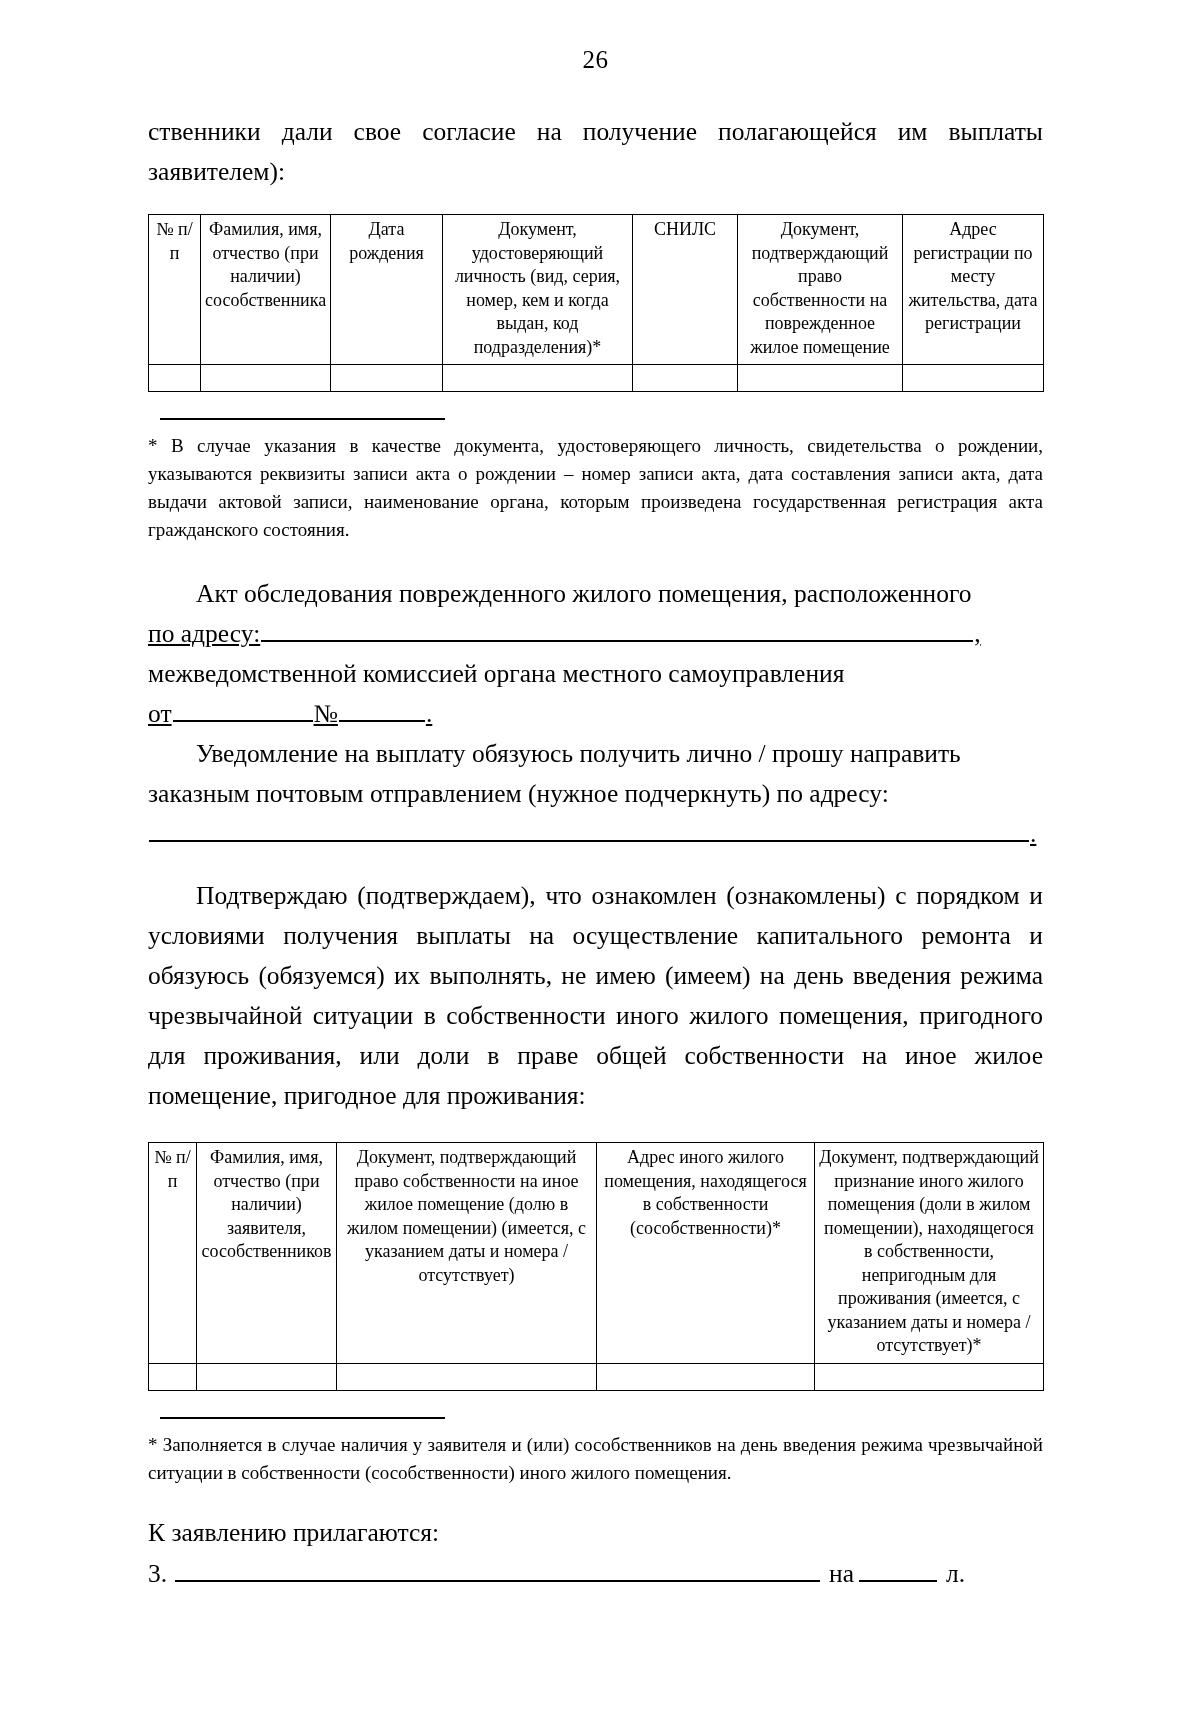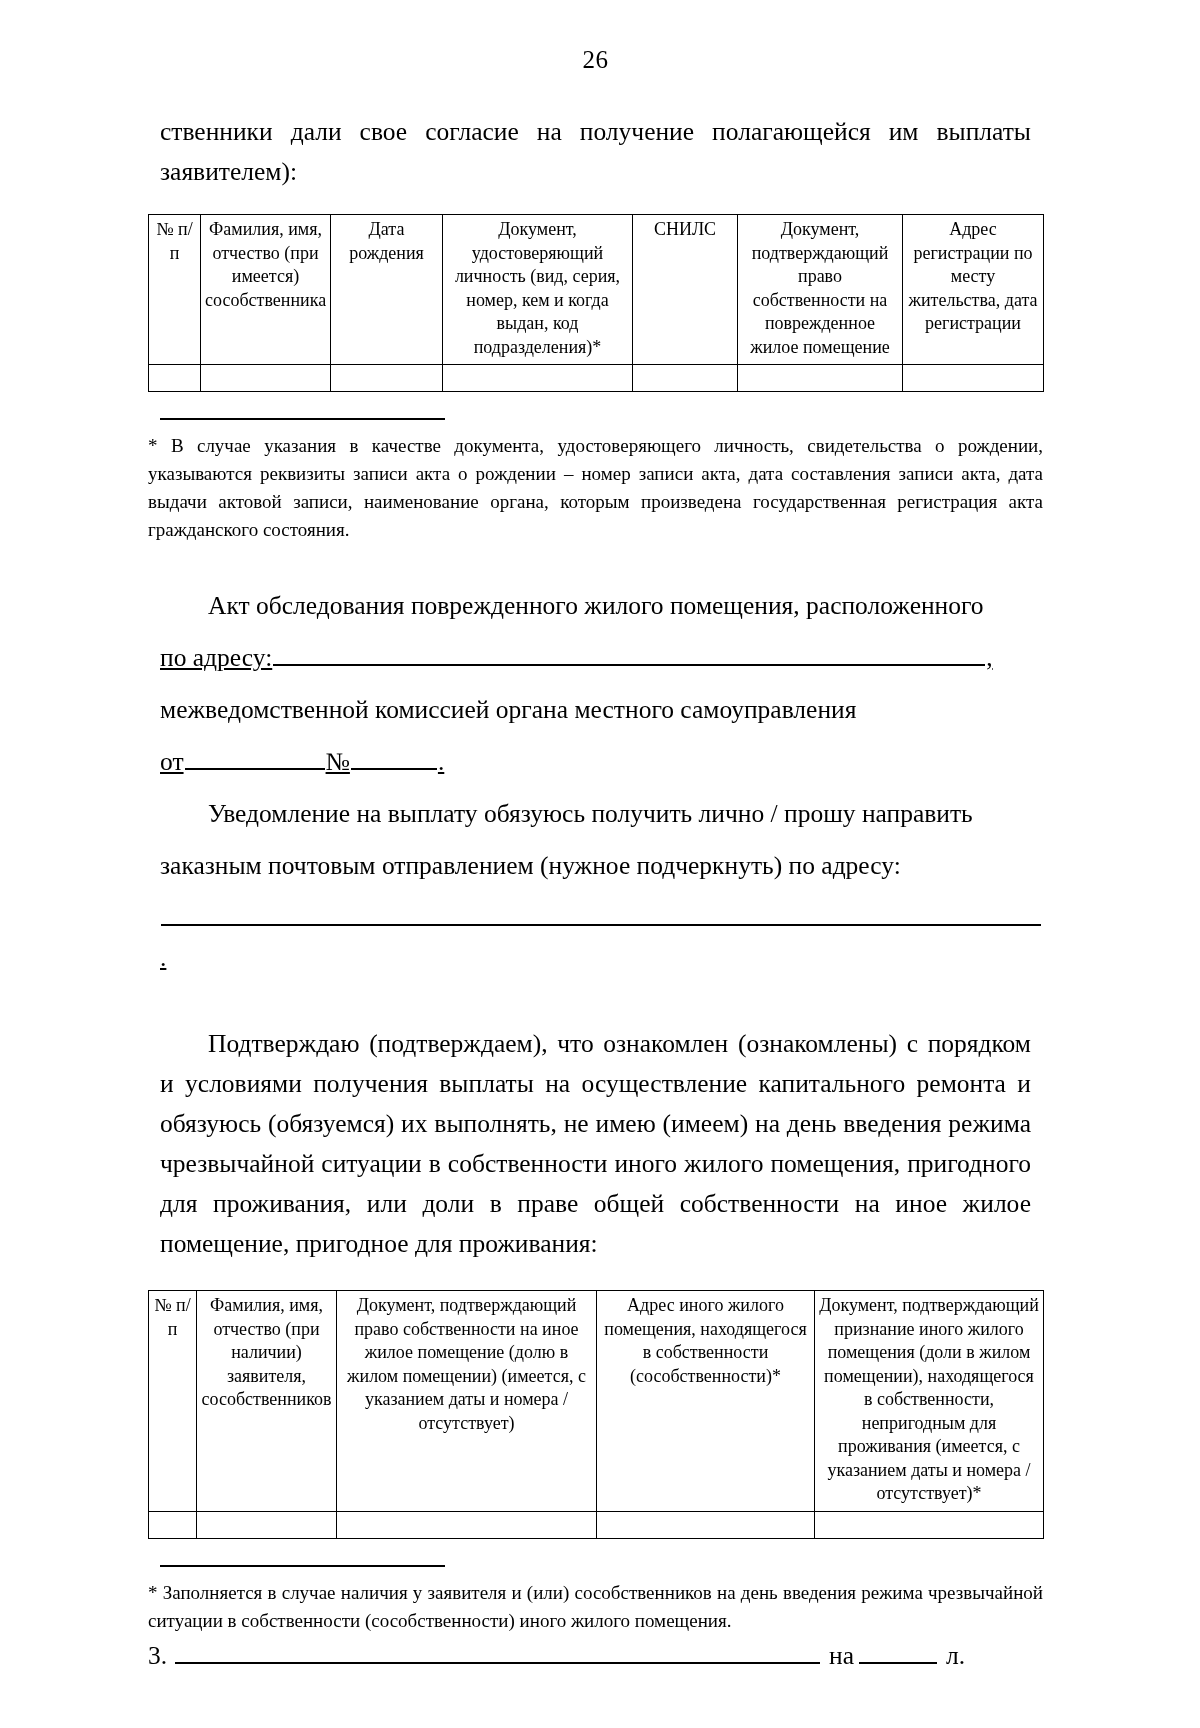--- a/index.html
+++ b/index.html
@@ -37,21 +37,21 @@
     margin-top: 46px;
     letter-spacing: .5px;
   }
 
   
   .para {
     font-size: 25.5px;
     line-height: 40px;
     text-align: justify;
     text-justify: inter-word;
-    margin: 12px;
+    margin: 0;
   }
   .para.lead {
     margin-top: 38px;
   }
   .indent {
     text-indent: 48px;
   }
   .no-justify {
     text-align: left;
     text-decoration: underline;
@@ -163,21 +163,21 @@
           <col class="c4">
             <col class="c5">
             <col class="c6">
         </colgroup>
         <thead>
           <tr>
             <th>
                 <span class="hdr-inner">№ п/п</span>
               </th>
             <th>
-                <span class="hdr-inner">Фамилия, имя, отчество (при имеется) сособственника</span>
+                <span class="hdr-inner">Фамилия, имя, отчество (при наличии) сособственника</span>
               </th>
             <th>
                 <span class="hdr-inner">Дата рождения</span>
               </th>
             <th>
                 <span class="hdr-inner">Документ, удостоверяющий личность (вид, серия, номер, кем и когда выдан, код подразделения)*</span>
               </th>
             <th>
                 <span class="hdr-inner">СНИЛС</span>
               </th>
@@ -277,20 +277,21 @@
           </tr>
         </tbody>
       </table>
     </div>
 
     <div class="fn-rule"></div>
     <p class="footnote">
       <span class="fn-indent">* Заполняется в случае наличия у заявителя и (или) сособственников на день введения режима чрезвычайной ситуации в собственности (сособственности) иного жилого помещения.</span>
     </p>
 
+    <div class="attach-head">К заявлению прилагаются:</div>
 
 
 
     <div class="attach-row">
       <span class="idx">3.</span><span class="rule r-att"></span><span class="na">на</span><span class="rule r-sheets"></span><span class="na">л.</span>
     </div>
 
   </div>
 </div>
 

